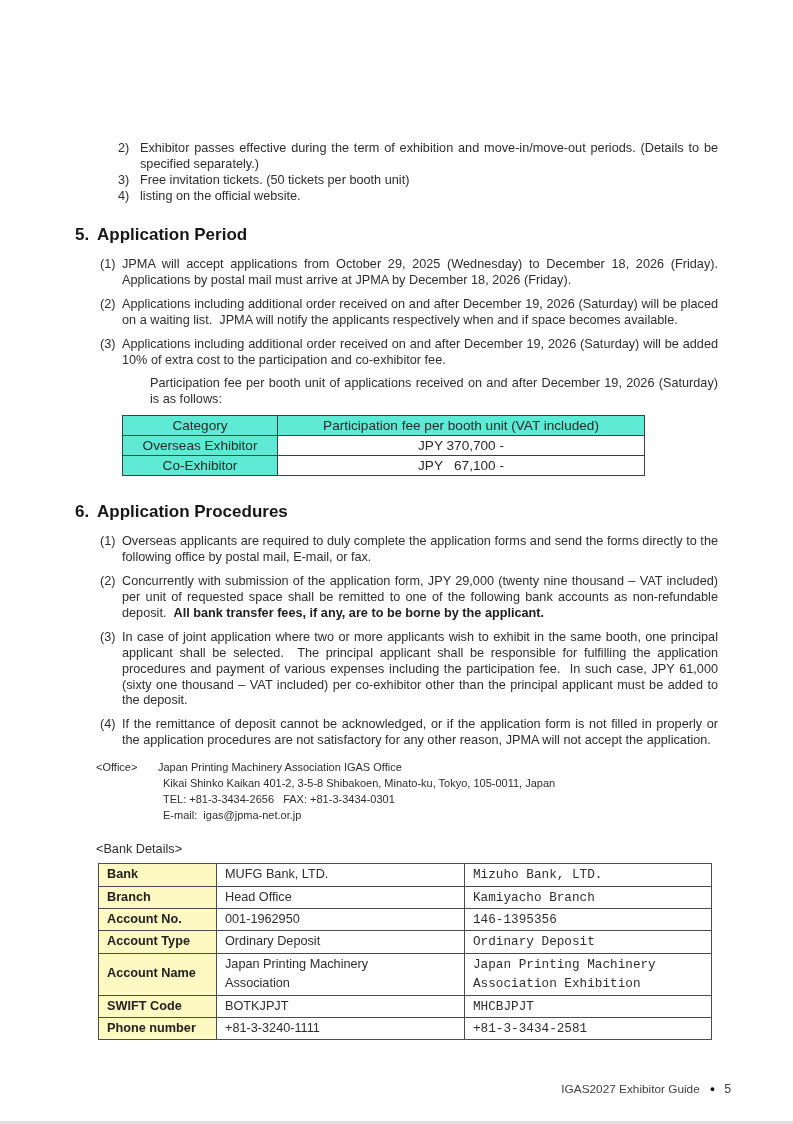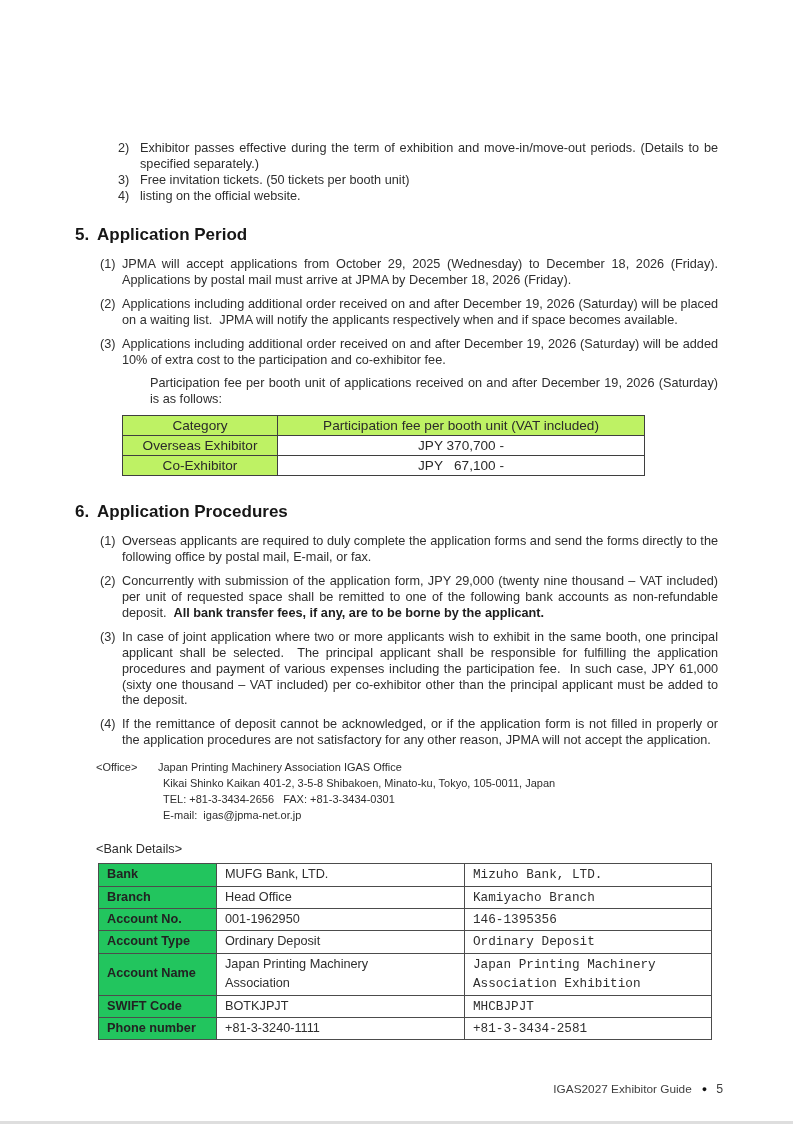--- a/index.html
+++ b/index.html
@@ -43,21 +43,21 @@
     font-size:13.6px;
   }
   .fee-table td{
     border:1px solid #3f3f3f;
     text-align:center;
     height:19px;
     padding:0 4px;
     line-height:19px;
     color:#2a2a2a;
   }
-  .fee-table .gray{background:#bef264;}
+  .fee-table .gray{background:#5eead4;}
   .fee-table .c1{width:146px;}
   .fee-table .c2{width:358px;}
   .fee-cell{white-space:pre;}
 
   
   .office{margin-left:21px;margin-top:10px;font-size:11px;line-height:16px;}
   .office-row{display:flex;}
   .office-label{width:62px;flex:0 0 62px;}
   .office-lines{margin-left:67px;}
   .pre{white-space:pre;}
@@ -69,27 +69,27 @@
     border-collapse:collapse;table-layout:fixed;
     font-size:12.7px;
   }
   .bank-table td{
     border:1px solid #4c4c4c;
     padding:1px 8px;
     line-height:19.4px;
     vertical-align:middle;
     color:#2e2e2e;
   }
-  .bank-table .lab{width:101px;background:#22c55e;font-weight:bold;color:#222;}
+  .bank-table .lab{width:101px;background:#fef9c3;font-weight:bold;color:#222;}
   .bank-table .v1{width:231px;}
   .bank-table .v2{width:230px;font-family:Liberation Mono, monospace;}
 
   
   .footer{
-    position:absolute;right:70px;bottom:28px;
+    position:absolute;right:62px;bottom:28px;
     display:flex;align-items:center;
     font-size:11.8px;color:#3f3f3f;
   }
   .footer-bullet{font-size:9px;color:#111;margin:0 9px 0 10px;line-height:1;}
   .footer-page{font-size:12.3px;}
 
   .bottom-edge{position:absolute;left:0;bottom:0;width:100%;height:3px;background:#dedede;}
 </style>
 </head>
 <body>

